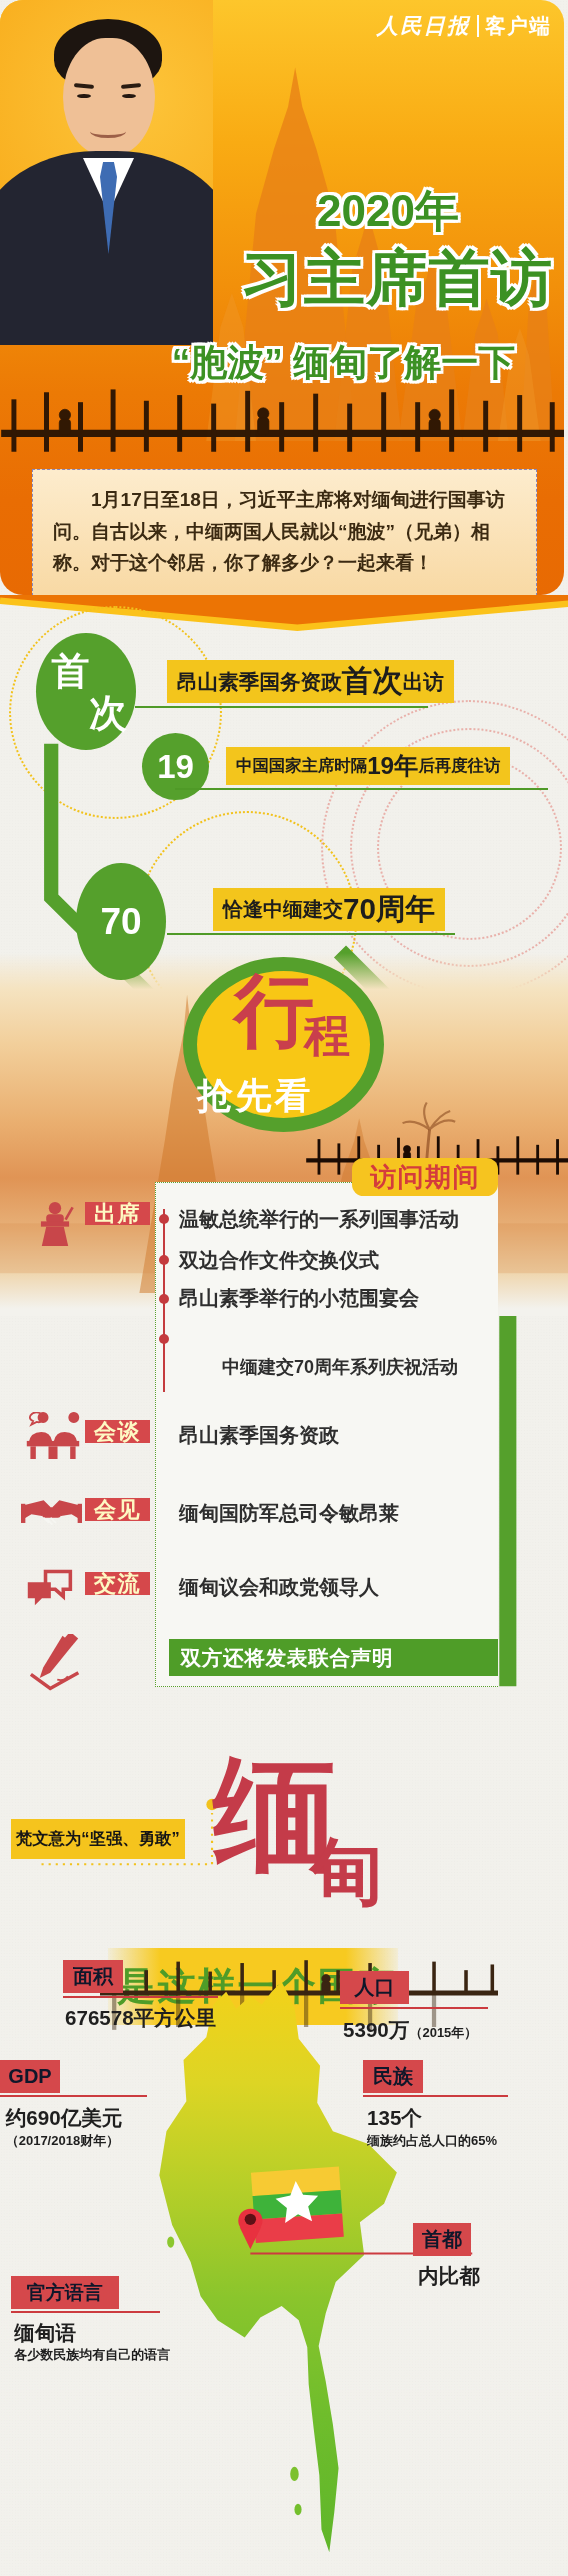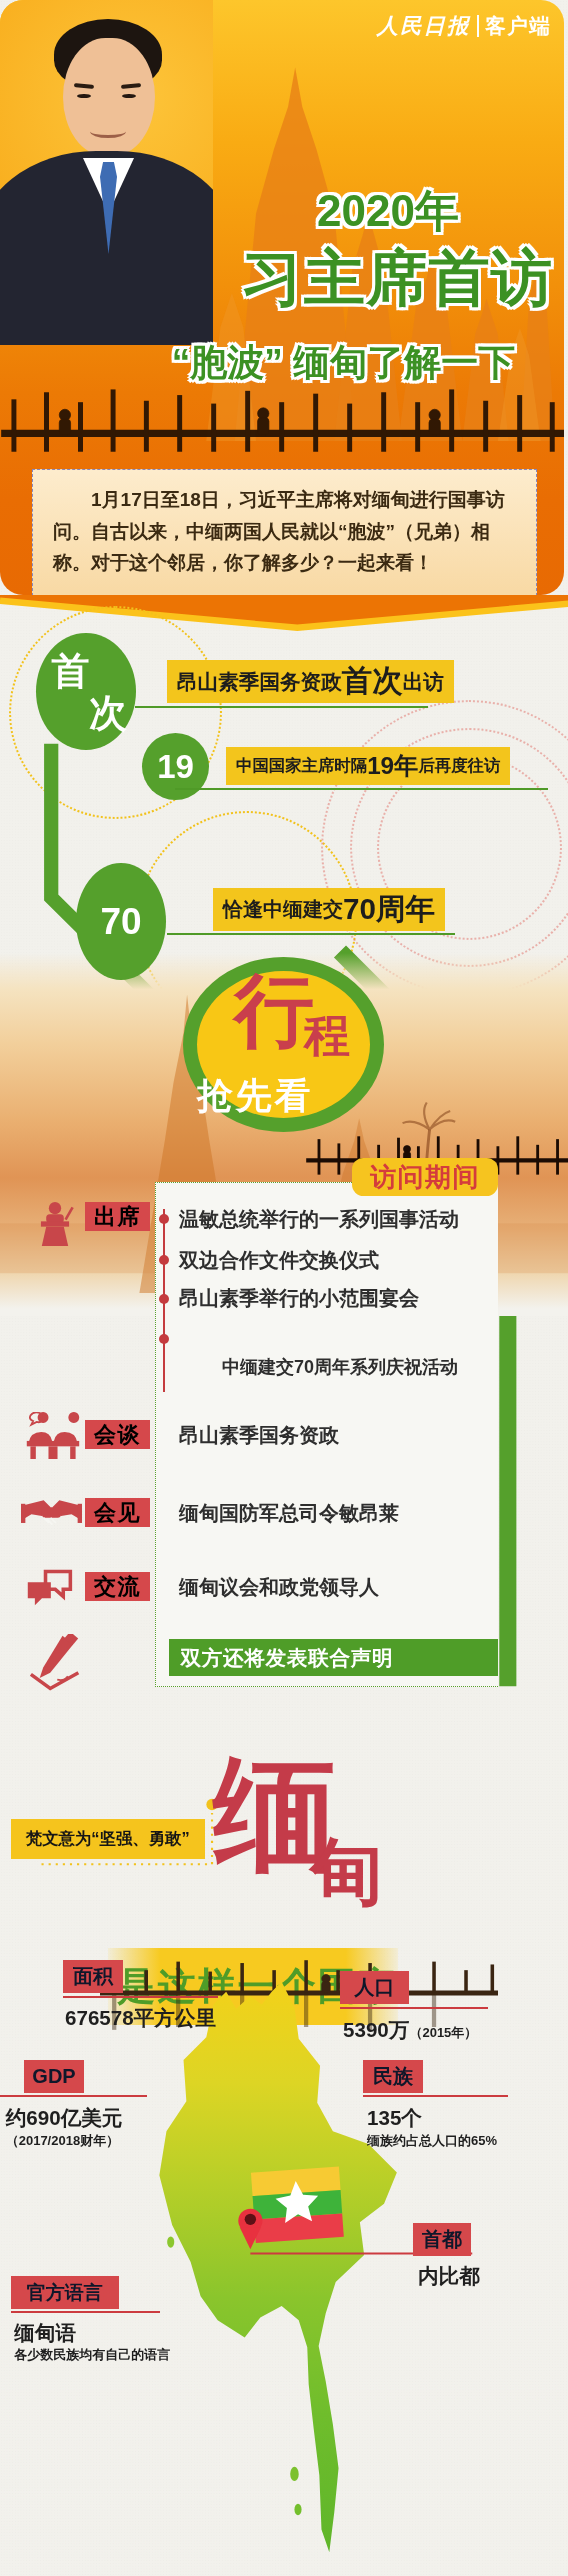--- a/index.html
+++ b/index.html
@@ -51,29 +51,29 @@
   .iell .c2{position:absolute;left:107px;top:41px;font-size:46px;font-weight:800;color:#c93f4c;line-height:1;}
   .iell .sub{position:absolute;left:0;right:0;top:101px;text-align:left;color:#fff;font-size:36px;font-weight:800;letter-spacing:2.8px;}
   
   .scenic{left:0;top:953px;width:569px;height:363px;
      background:linear-gradient(180deg,rgba(243,242,237,0) 0%,#f5e3c0 10%,#f2cf9b 25%,#eab071 46%,#e09455 62%,#e7b078 76%,#efd6ae 88%,rgba(243,242,237,1) 98%);}
   
   .panel{left:155px;top:1182px;width:343px;height:505px;background:#f7f7f3;
      border:1.4px dotted #5aa12f;border-right:none;}
   .period{left:352px;top:1158px;width:146px;height:38px;background:#f6c41f;border-radius:11.4px;
      color:#d43c3c;font-size:26px;font-weight:800;display:flex;align-items:center;justify-content:center;letter-spacing:1.4px;}
-  .cat{width:65px;height:29px;background:#d5484b;color:#000000;font-size:22px;font-weight:800;
+  .cat{width:65px;height:23px;background:#d5484b;color:#fef9c3;font-size:22px;font-weight:800;
      display:flex;align-items:center;justify-content:center;letter-spacing:1.4px;}
   .li{left:179px;width:313px;height:28.4px;line-height:28.4px;font-size:20px;font-weight:600;color:#2e2e2e;white-space:nowrap;}
   .lisub{left:222px;width:270px;height:23px;line-height:23px;font-size:18px;font-weight:600;color:#2e2e2e;white-space:nowrap;}
   .bullet{width:10px;height:10px;border-radius:50%;background:#c43b3e;}
   .stmt{left:169px;top:1639px;width:329px;height:37px;background:#4f9d28;color:#fff;
      font-size:20.6px;font-weight:700;line-height:37px;padding-left:11.4px;letter-spacing:0.7px;}
   
-  .anno{left:10.7px;top:1819px;width:194px;height:40px;background:#f5c41d;color:#161616;
+  .anno{left:10.7px;top:1819px;width:174px;height:40px;background:#f5c41d;color:#161616;
      font-size:16.4px;font-weight:800;display:flex;align-items:center;justify-content:center;}
   .mm1{left:213px;top:1751px;font-size:125px;font-weight:800;color:#c43b49;line-height:1;}
   .mm2{left:310px;top:1835px;font-size:73px;font-weight:800;color:#c43b49;line-height:1;}
   .band{left:108px;top:1948px;width:290px;height:77px;
      background:linear-gradient(90deg,rgba(248,204,35,0.1) 0%,#f7ca20 18%,#f7ca20 82%,rgba(248,204,35,0.1) 100%);
      display:flex;align-items:center;justify-content:flex-end;}
   .band span{color:#4f9c28;font-size:38px;font-weight:800;letter-spacing:2.1px;}
   .stat-label{background:#d5484b;color:#0f172a;font-weight:800;display:flex;align-items:center;justify-content:center;}
   .rline{background:#cc3b3f;height:2.1px;}
   .stat-val{font-size:20.6px;font-weight:800;color:#1f1f1f;white-space:nowrap;}
@@ -384,21 +384,21 @@
   </svg>
 
   <div class="abs stat-label" style="left:63px;top:1960px;width:60px;height:33px;font-size:20px;">面积</div>
   <div class="abs rline" style="left:63px;top:1996px;width:155px;"></div>
   <div class="abs stat-val" style="left:65px;top:2004px;">676578平方公里</div>
 
   <div class="abs stat-label" style="left:340px;top:1971px;width:69px;height:33px;font-size:20px;">人口</div>
   <div class="abs rline" style="left:340px;top:2007px;width:148px;"></div>
   <div class="abs stat-val" style="left:343px;top:2016px;"><span>5390万</span><span class="stat-note">（2015年）</span></div>
 
-  <div class="abs stat-label" style="left:0px;top:2060px;width:60px;height:33px;font-size:20px;margin-left:24px;">GDP</div>
+  <div class="abs stat-label" style="left:0px;top:2060px;width:60px;height:33px;font-size:20px;">GDP</div>
   <div class="abs rline" style="left:0px;top:2095px;width:147px;"></div>
   <div class="abs stat-val" style="left:5.7px;top:2104px;">约690亿美元</div>
   <div class="abs stat-note" style="left:5.7px;top:2132px;">（2017/2018财年）</div>
 
   <div class="abs stat-label" style="left:363px;top:2060px;width:60px;height:33px;font-size:20px;">民族</div>
   <div class="abs rline" style="left:363px;top:2095px;width:145px;"></div>
   <div class="abs stat-val" style="left:367px;top:2104px;">135个</div>
   <div class="abs stat-note" style="left:367px;top:2132px;">缅族约占总人口的65%</div>
 
   <div class="abs stat-label" style="left:413px;top:2223px;width:58px;height:33px;font-size:20px;">首都</div>

